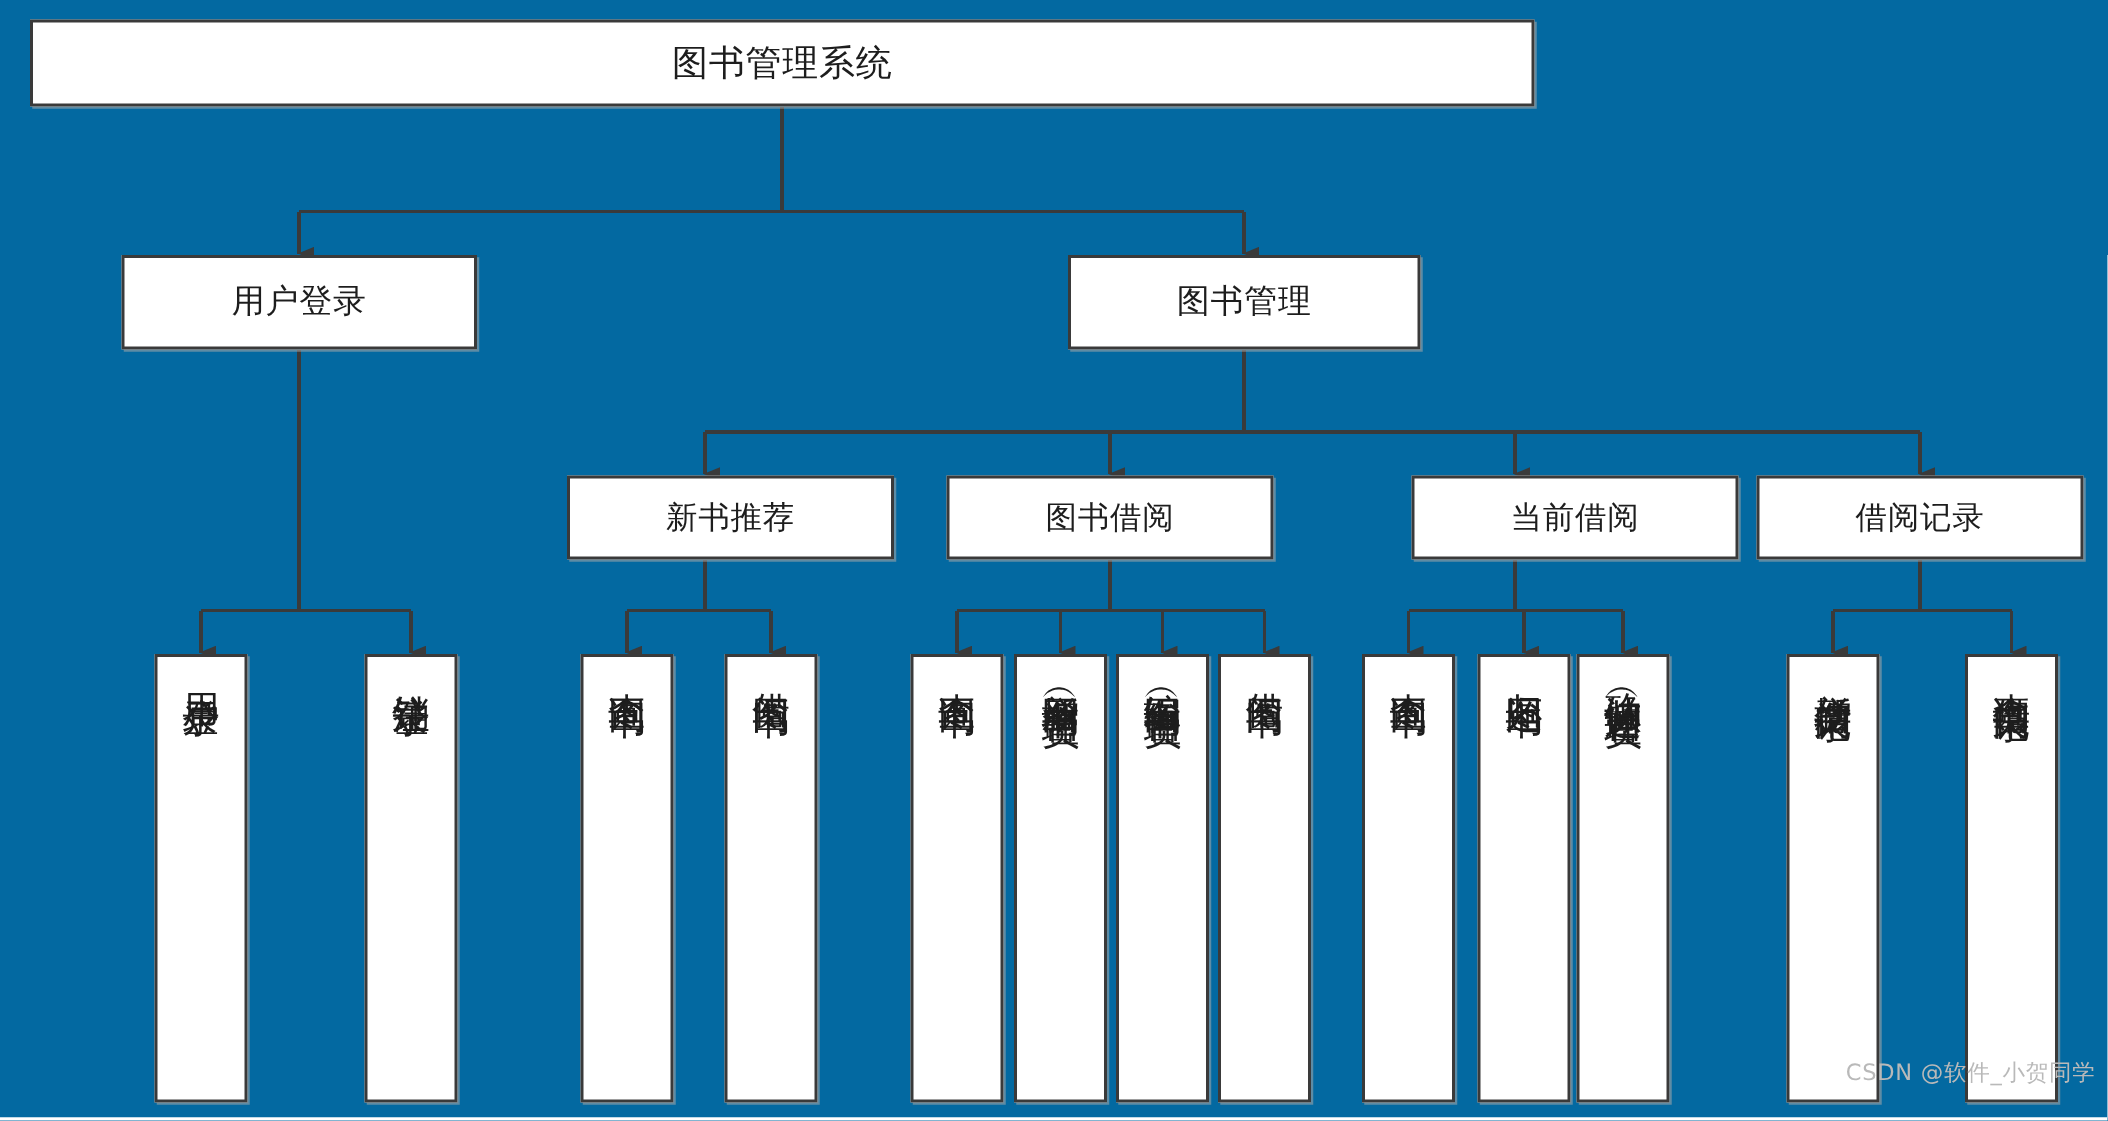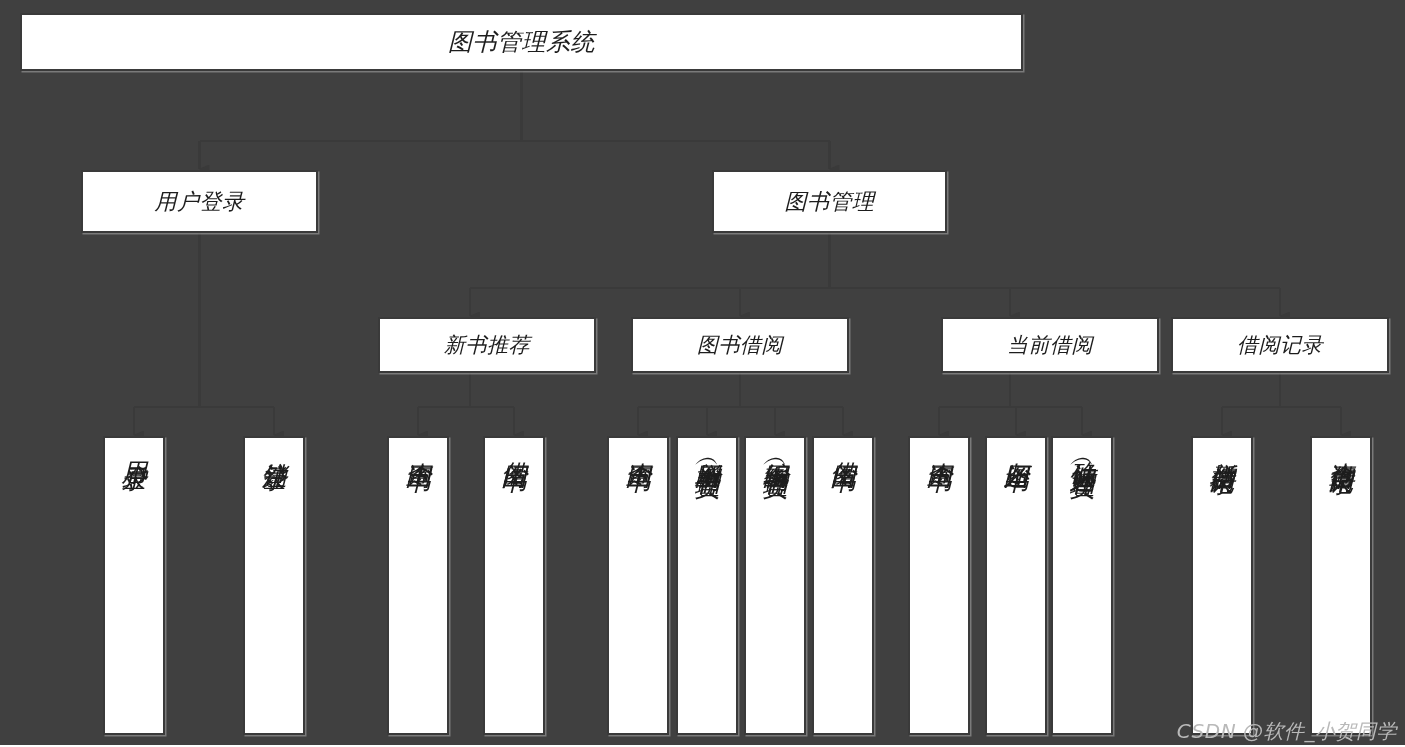--- a/index.html
+++ b/index.html
@@ -8,23 +8,22 @@
     padding: 0;
     background: #ffffff;
   }
   body {
     font-family: "DejaVu Sans", "Liberation Sans", sans-serif;
   }
   #diagram-root {
     position: relative;
     width: 1405px;
     height: 745px;
-    background: #404040;
+    background: #0369a1;
     overflow: hidden;
-    font-style: italic;
   }
   #edge-layer {
     position: absolute;
     left: 0;
     top: 0;
     width: 1405px;
     height: 747px;
     pointer-events: none;
   }
   .node {
@@ -63,22 +62,22 @@
     writing-mode: vertical-rl;
     text-orientation: upright;
     font-size: 25px;
     line-height: 1.0;
     letter-spacing: 2px;
     white-space: nowrap;
   }
   .watermark {
     position: absolute;
     right: 8px;
-    bottom: 0;
-    font-size: 20px;
+    bottom: 20px;
+    font-size: 15px;
     color: #b9b9b9;
     letter-spacing: 0.5px;
     white-space: nowrap;
     font-family: "DejaVu Sans", "Liberation Sans", sans-serif;
   }
 </style>
 </head>
 <body>
 
 <div id="diagram-root">

